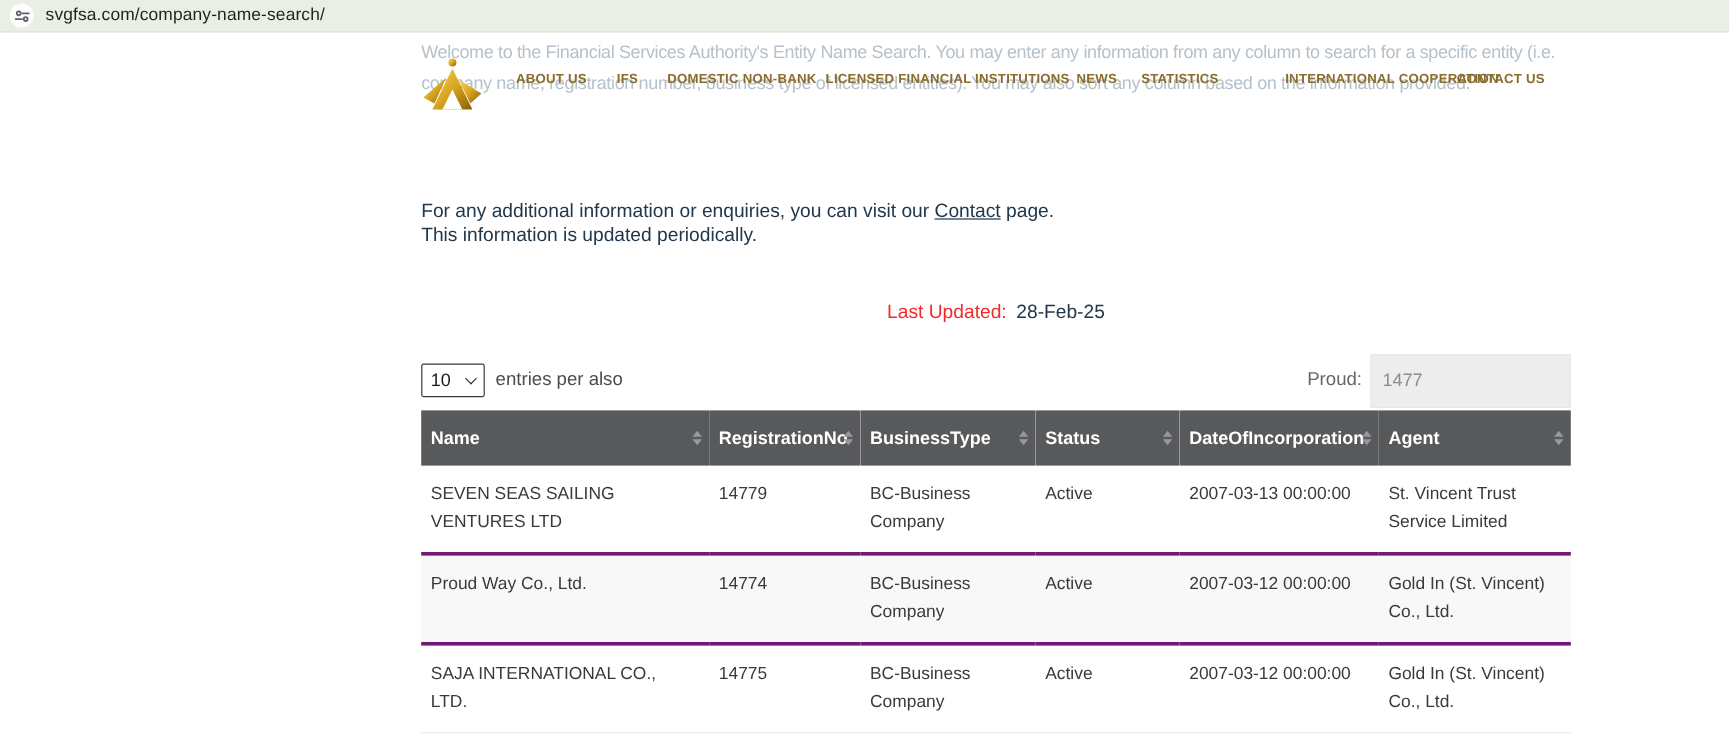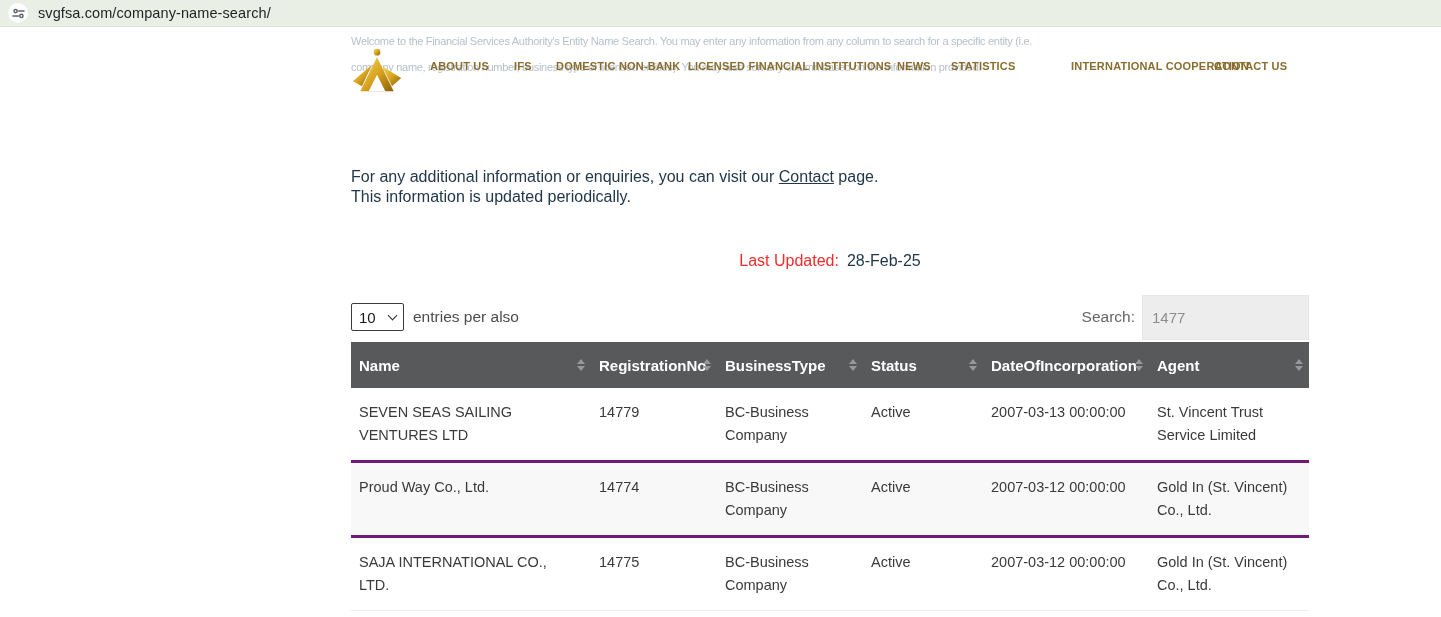--- a/index.html
+++ b/index.html
@@ -12,21 +12,21 @@
   .urlbar .icon-circle { width:20px; height:20px; border-radius:50%; background:#fdfdfd;
             margin-left:8px; display:flex; align-items:center; justify-content:center; }
   .urlbar .url-text { margin-left:10px; font-size:14.5px; color:#1f2123; letter-spacing:0.1px; }
 
   
   .content { position:relative; margin-left:351px; width:958px; }
 
   
   .hero { position:relative; height:96px; }
   .welcome-line { position:absolute; left:0; white-space:nowrap; color:#b6c1c9;
-                  font-size:11px; letter-spacing:-0.3px; }
+                  font-size:15px; letter-spacing:-0.3px; }
   .wl1 { top:8px; }
   .wl2 { top:34px; }
   .logo { position:absolute; left:1px; top:19px; width:50px; height:49px; }
   .nav-item { position:absolute; top:33px; font-size:11px; font-weight:bold;
               color:#8a6d2e; letter-spacing:0.2px; white-space:nowrap; cursor:pointer; }
 
   .para { color:#22384a; font-size:16px; line-height:20px; }
   .p1 { margin-top:0; }
   .p2 { margin-top:44px; }
   .contact-link { color:#22384a; text-decoration:underline; cursor:pointer; }
@@ -126,21 +126,21 @@
 
   <p class="last-updated"><span class="lu-label">Last Updated:</span><span class="lu-value">28-Feb-25</span></p>
 
   <div class="controls">
     <span class="select-box">
       <span class="val">10</span>
       <span class="chev"></span>
     </span>
     <span class="entries-label">entries per also</span>
     <span class="search-wrap">
-      <span class="search-label">Search:</span>
+      <span class="search-label">Proud:</span>
       <input class="search-input" type="text" value="1477" style="">
     </span>
   </div>
 
   <table>
     <colgroup>
       <col style="width:240px">
         <col style="width:126px">
         <col style="width:146px">
       <col style="width:120px">

